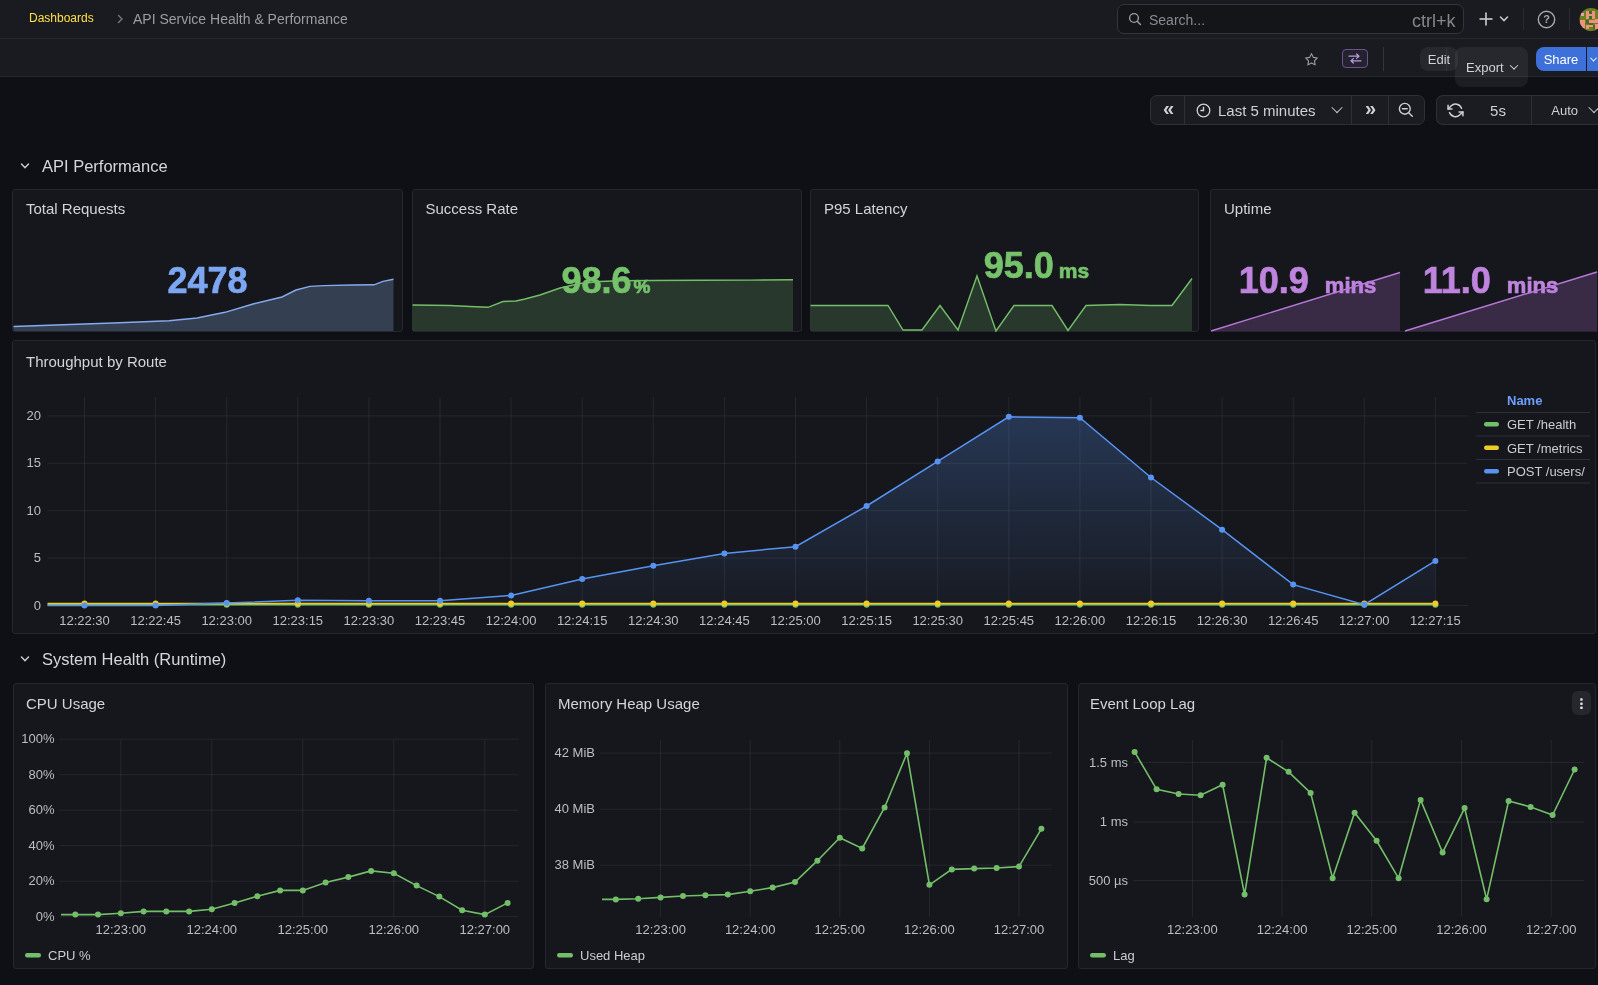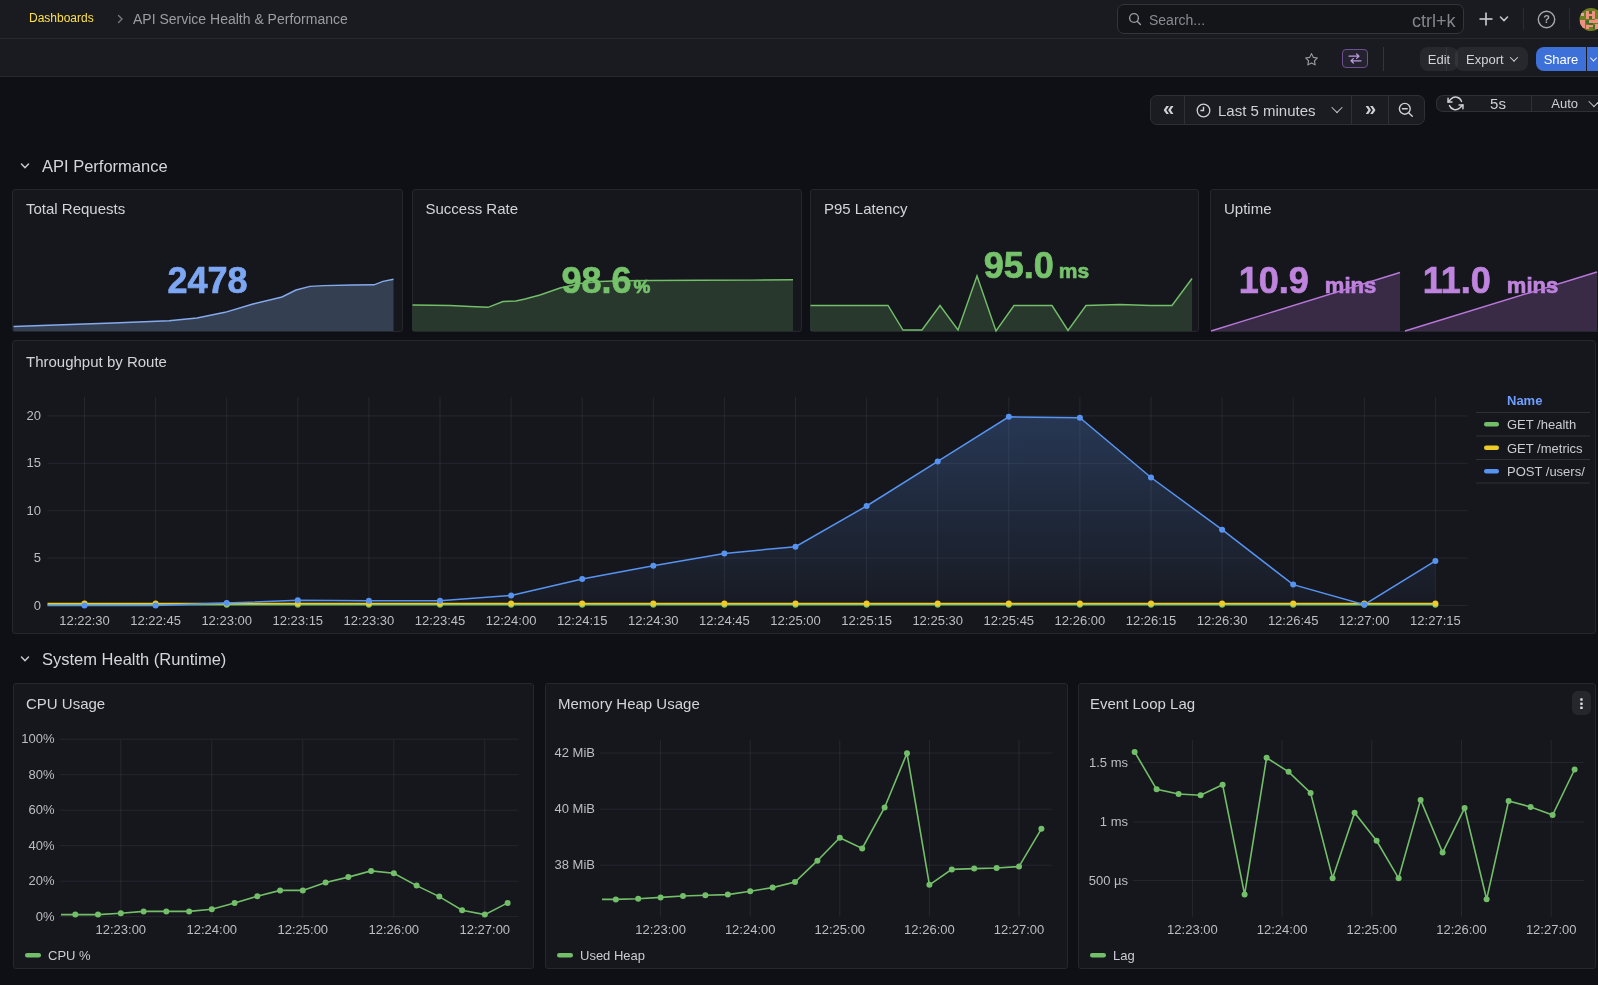--- a/index.html
+++ b/index.html
@@ -70,21 +70,21 @@
     <path d="M12 2.6 L14.9 8.6 L21.4 9.5 L16.7 14.1 L17.8 20.6 L12 17.5 L6.2 20.6 L7.3 14.1 L2.6 9.5 L9.1 8.6 Z" fill="none" stroke="#9EA0A6" stroke-width="1.8" stroke-linejoin="round"></path>
   </svg>
 <div class="abs" style="left:1342px;top:49px;width:26px;height:19px;border:1px solid #6E5090;border-radius:4px;background:rgba(115,80,150,0.14)"></div>
 <svg class="abs" style="left:1347px;top:53px" width="16" height="11" viewBox="0 0 16 11">
     <path d="M2 3.2 H12 M12 3.2 L9.6 1 M12 3.2 L9.6 5.4" stroke="#BD9BDF" stroke-width="1.2" fill="none" stroke-linecap="round" stroke-linejoin="round"></path>
     <path d="M14 7.8 H4 M4 7.8 L6.4 5.6 M4 7.8 L6.4 10" stroke="#BD9BDF" stroke-width="1.2" fill="none" stroke-linecap="round" stroke-linejoin="round"></path>
   </svg>
 <div class="vsep" style="left:1383px;top:47px;height:24px"></div>
 <div class="btn" style="left:1420px;top:47px;width:38px;height:24px">Edit</div>
 <div class="vsep" style="left:1446px;top:47px;height:24px"></div>
-<div class="btn" style="left:1455px;top:47px;width:73px;height:24px">Export&nbsp;&nbsp;<span class="chev" style="width:6px;height:6px;border-color:#D2D3D8"></span></div>
+<div class="btn" style="left:1455px;top:47px;width:73px;height:40px">Export&nbsp;&nbsp;<span class="chev" style="width:6px;height:6px;border-color:#D2D3D8"></span></div>
 <div class="btn" style="left:1536px;top:47px;width:50px;height:24px;background:#3D71D9;color:#FFFFFF;border-radius:8px 0 0 8px">Share</div>
 <div class="btn" style="left:1587px;top:47px;width:11px;height:24px;background:#3D71D9;border-radius:0">
     <span class="chev" style="width:5px;height:5px;border-color:#fff;margin-left:2px"></span>
   </div>
 <div class="tgroup" style="left:1150px;top:95px;width:275px;height:30px">
 <div style="width:33px;text-align:center;font-size:20px;font-weight:bold;letter-spacing:-2px;padding-bottom:3px">«</div>
 <div class="tg-div"></div>
 <div style="display:flex;align-items:center;padding:0 10px 0 11px;font-size:15px;color:#D0D1D6">
 <svg width="15" height="15" viewBox="0 0 15 15" style="margin-right:7px">
         <circle cx="7.5" cy="7.5" r="6.3" stroke="#D0D1D6" stroke-width="1.3" fill="none"></circle>
@@ -95,21 +95,21 @@
 <div style="width:36px;text-align:center;font-size:20px;font-weight:bold;letter-spacing:-2px;padding-bottom:3px">»</div>
 <div class="tg-div"></div>
 <div style="flex:1;display:flex;align-items:center;justify-content:center">
       <svg width="16" height="16" viewBox="0 0 16 16">
         <circle cx="6.8" cy="6.8" r="5.4" stroke="#CFD0D5" stroke-width="1.4" fill="none"></circle>
         <line x1="10.9" y1="10.9" x2="14.3" y2="14.3" stroke="#CFD0D5" stroke-width="1.4" stroke-linecap="round"></line>
         <line x1="4.4" y1="6.8" x2="9.2" y2="6.8" stroke="#CFD0D5" stroke-width="1.4" stroke-linecap="round"></line>
       </svg>
     </div>
 </div>
-<div class="tgroup" style="left:1436px;top:95px;width:162px;height:17px;border-right:none;border-radius:7px 0 0 7px">
+<div class="tgroup" style="left:1436px;top:95px;width:162px;height:30px;border-right:none;border-radius:7px 0 0 7px">
 <div style="width:36px;display:flex;justify-content:center">
       <svg width="17" height="17" viewBox="0 0 24 24" fill="none" stroke="#CFD0D5" stroke-width="2.1" stroke-linecap="round" stroke-linejoin="round">
         <polyline points="1.5 4.5 1.5 10 7 10"></polyline>
         <polyline points="22.5 19.5 22.5 14 17 14"></polyline>
         <path d="M20.49 9A9 9 0 0 0 5.64 5.64L1.5 10"></path>
         <path d="M22.5 14l-4.64 4.36A9 9 0 0 1 3.51 15"></path>
       </svg>
     </div>
 <div style="width:58px;text-align:center;font-size:15px;padding-right:8px">5s</div>
 <div class="tg-div"></div>

